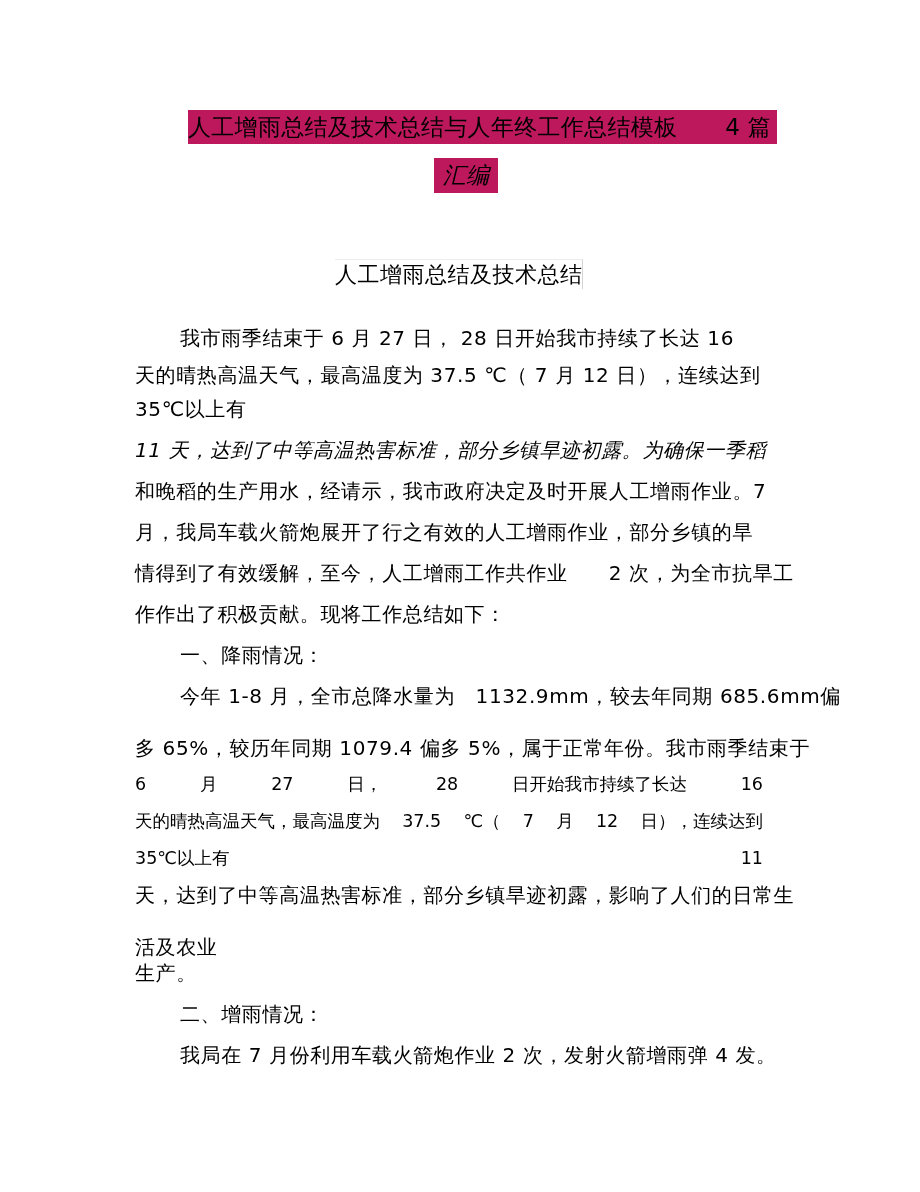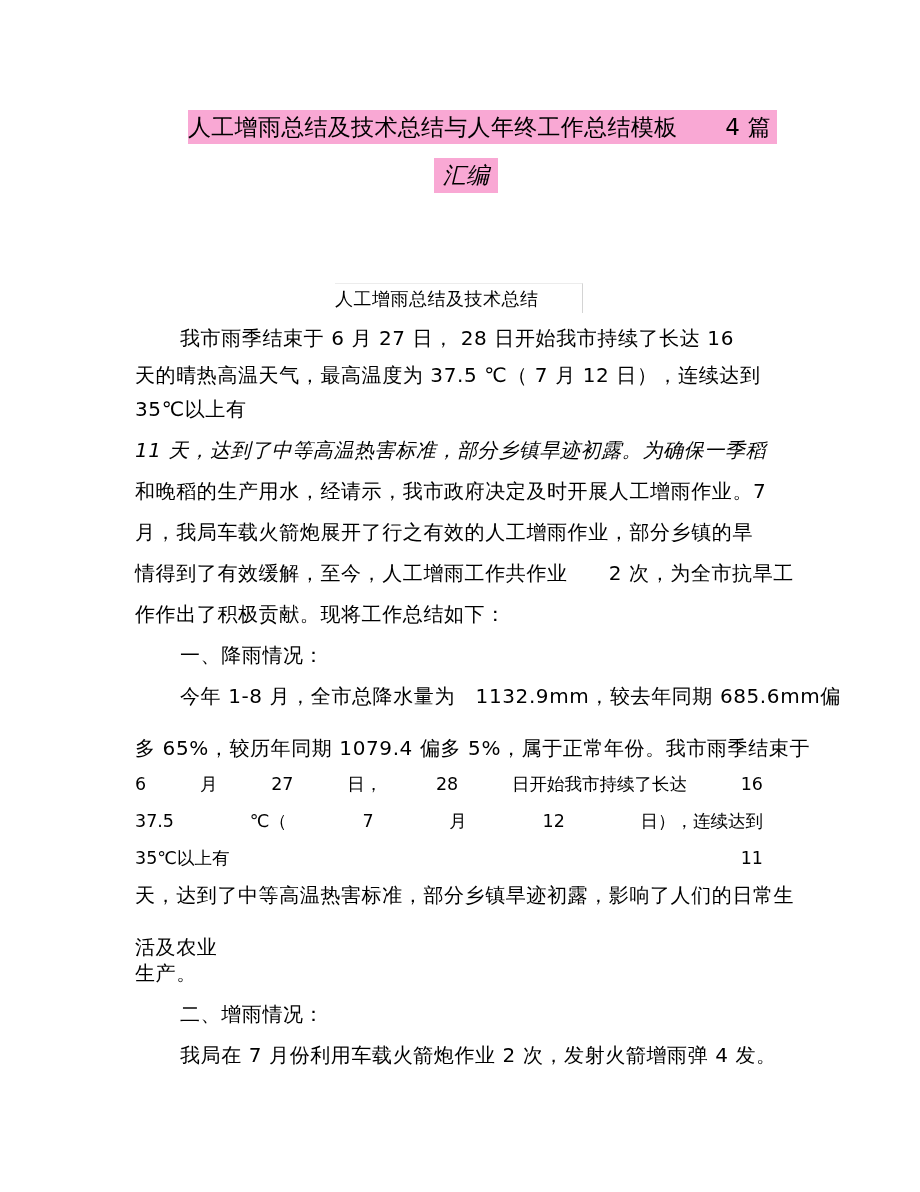--- a/index.html
+++ b/index.html
@@ -10,21 +10,21 @@
     body {
       width: 920px;
       height: 1192px;
       position: relative;
       overflow: hidden;
       font-family: "DejaVu Sans", "Liberation Sans", sans-serif;
       color: #000000;
     }
     .title-line {
       position: absolute;
-      background: #f9a8d4;
+      background: #be185d;
       font-size: 23px;
       line-height: 34px;
       height: 34px;
       white-space: nowrap;
       letter-spacing: 0.3px;
     }
     #title1 {
       left: 188px;
       top: 110px;
       width: 589px;
@@ -43,25 +43,24 @@
       font-style: italic;
     }
     .subtitle-box {
       position: absolute;
       left: 335px;
       top: 259px;
       width: 247px;
       height: 29px;
       border-top: 1px solid #ececec;
       border-right: 1px solid #d4d4d4;
-      font-size: 18px;
+      font-size: 22px;
       line-height: 30px;
       white-space: nowrap;
       letter-spacing: 0.5px;
-      margin-top: 24px;
     }
     .para {
       position: absolute;
       font-size: 20px;
       line-height: 22px;
       white-space: nowrap;
       letter-spacing: 0.6px;
     }
     .justify-line {
       position: absolute;
@@ -104,20 +103,21 @@
     <span>6</span>
     <span>月</span>
     <span>27</span>
     <span>日，</span>
     <span>28</span>
     <span>日开始我市持续了长达</span>
     <span>16</span>
   </div>
 
   <div class="justify-line" style="top:810px;">
+    <span>天的晴热高温天气，最高温度为</span>
     <span>37.5</span>
     <span>℃（</span>
     <span>7</span>
     <span>月</span>
     <span>12</span>
     <span>日），连续达到</span>
   </div>
 
   <div class="justify-line" style="top:847px;">
     <span>35℃以上有</span>

